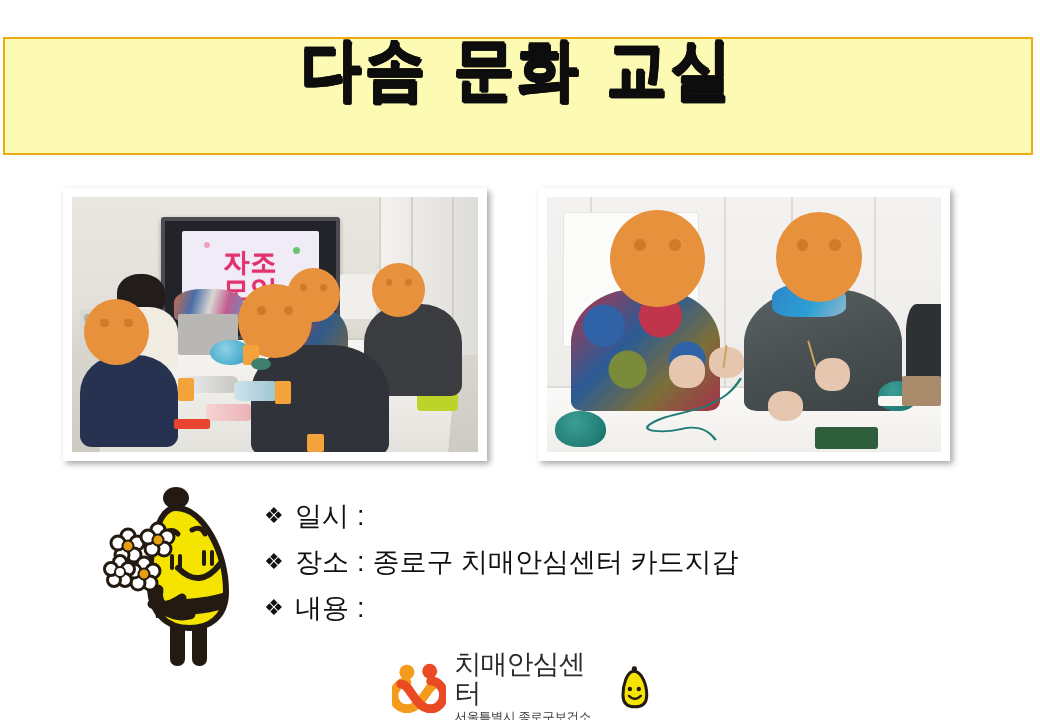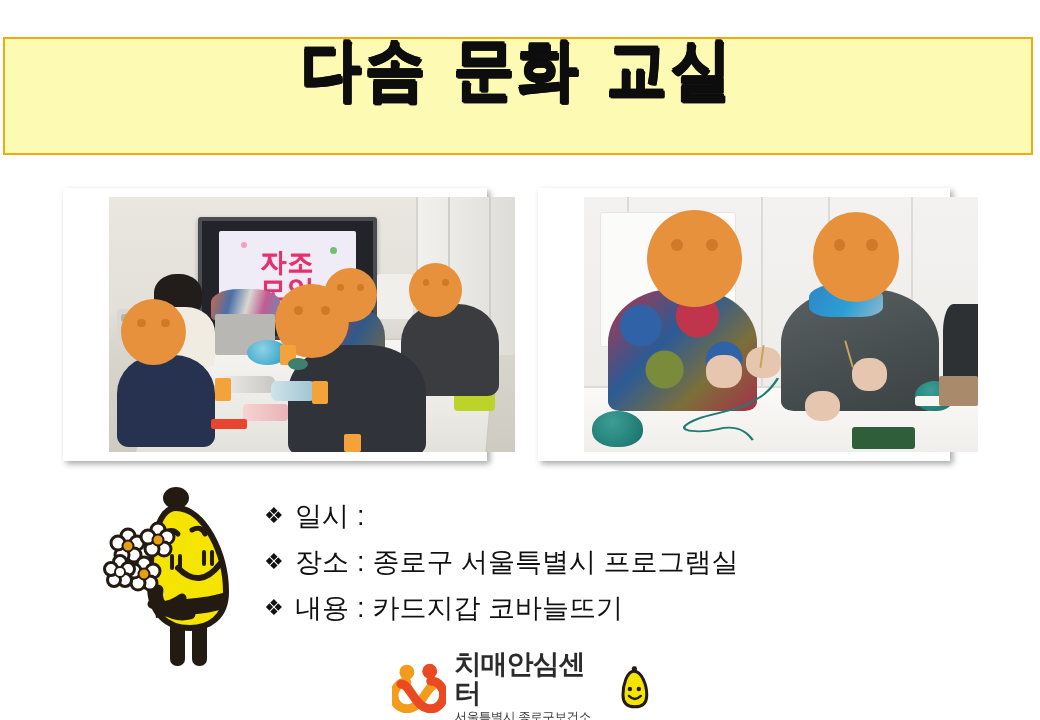--- a/index.html
+++ b/index.html
@@ -52,21 +52,20 @@
     padding: 9px;
     box-sizing: border-box;
     box-shadow: 3px 3px 6px rgba(0,0,0,0.34);
   }
   .photo-inner {
     width: 100%;
     height: 100%;
     position: relative;
     overflow: hidden;
     box-shadow: inset 0 0 6px rgba(0,0,0,0.45);
-    margin-left: 37px;
   }
   #photo-left  { left: 63px;  top: 188px; width: 424px; height: 273px; }
   #photo-right { left: 538px; top: 188px; width: 412px; height: 273px; }
 
   
   .room-bg {
     position: absolute; inset: 0;
     background:
       linear-gradient(180deg, #e9e7df 0%, #e2e0d8 44%, #d8d6cd 58%, #cdcbc2 100%);
   }
@@ -179,21 +178,21 @@
   }
 
   
   #footer-logo {
     position: absolute; left: 392px; top: 660px;
     width: 260px; height: 56px;
     display: flex; align-items: center; gap: 9px;
   }
   .logo-wordmark { display: flex; flex-direction: column; justify-content: center; }
   .logo-title {
-    font-size: 27px; font-weight: bold; color: #2b2b2b;
+    font-size: 27px; font-weight: normal; color: #2b2b2b;
     letter-spacing: -1px; line-height: 1.05;
   }
   .logo-sub {
     font-size: 12.5px; color: #3a3a3a; letter-spacing: -0.4px;
     margin-top: 2px;
   }
 </style>
 </head>
 <body>
 
@@ -408,28 +407,27 @@
   <div class="bullet-row">
     <span class="bullet-mark">❖</span>
     <span>일시</span>
     <span style="padding:0 8px;">:</span>
   </div>
 
   <div class="bullet-row">
     <span class="bullet-mark">❖</span>
     <span>장소</span>
     <span style="padding:0 8px;">:</span>
-    <span>종로구 서울특별시 프로그램실</span>
+    <span>종로구 치매안심센터 카드지갑</span>
   </div>
 
   <div class="bullet-row">
     <span class="bullet-mark">❖</span>
     <span>내용</span>
     <span style="padding:0 8px;">:</span>
-    <span>카드지갑 코바늘뜨기</span>
   </div>
 
 </div>
 
 <div id="footer-logo">
 
   <svg width="54" height="50" viewBox="0 0 54 50">
     <circle cx="15" cy="9" r="7.5" fill="#f59b1c"></circle>
     <circle cx="38" cy="8" r="7.5" fill="#ea4a22"></circle>
     <path d="M15 19 C6 19 2 27 2 33 C2 41 8 46 15 46 C24 46 29 38 34 31 C38 25 41 21 45 21" fill="none" stroke="#f59b1c" stroke-width="9" stroke-linecap="round"></path>

